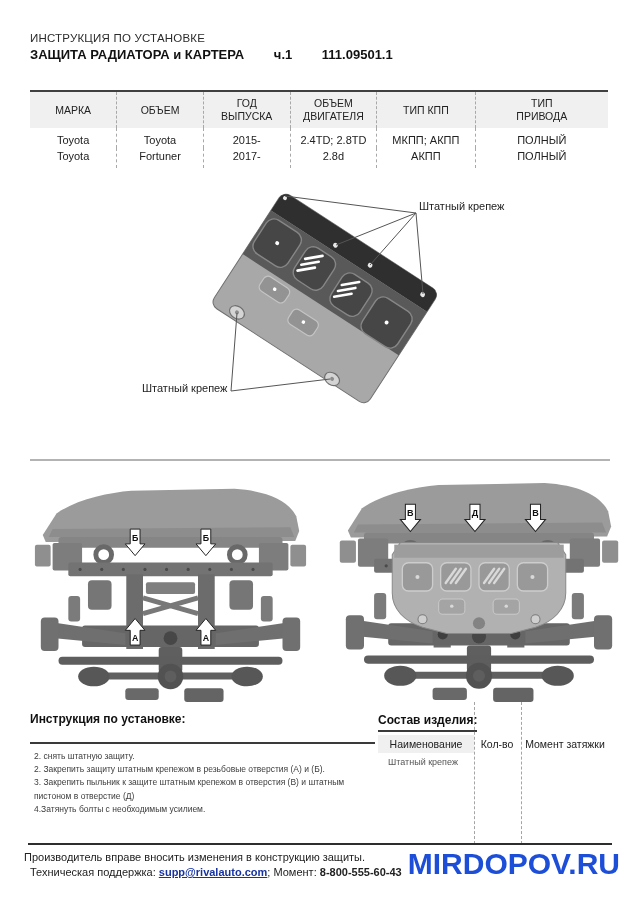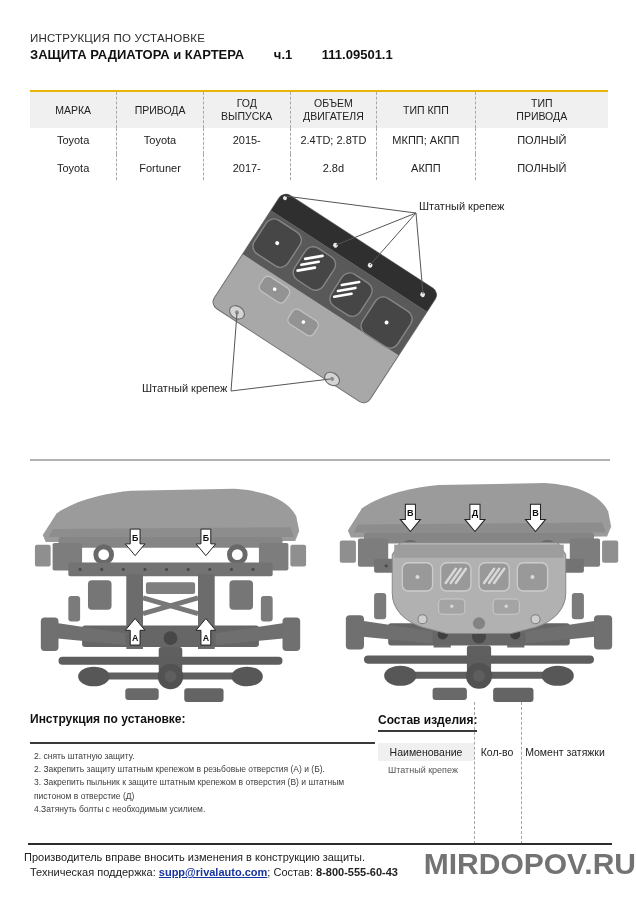--- a/index.html
+++ b/index.html
@@ -9,25 +9,25 @@
 
   
   .header{position:absolute;left:30px;top:32px;}
   .doc-type{font-size:11.5px;color:#2b2b2b;letter-spacing:.2px;}
   .doc-title{font-size:13px;font-weight:bold;margin-top:3px;color:#111;}
   .doc-title span{display:inline-block;}
   .doc-title .gap{margin-left:26px;}
 
   
   .spec{position:absolute;left:30px;top:90px;width:578px;border-collapse:collapse;
-        border-top:2px solid #eab308;}
+        border-top:2px solid #404040;}
   .spec th{background:#f0f0f0;font-weight:normal;font-size:10.5px;color:#222;
            padding:5px 2px;vertical-align:middle;}
   .spec th .hw{display:inline-block;max-width:64px;line-height:1.25;}
-  .spec td{font-size:11px;text-align:center;padding:8px 2px;color:#222;}
+  .spec td{font-size:11px;text-align:center;padding:2px 2px;color:#222;}
   .spec th+th,.spec td+td{border-left:1px dashed #a8a8a8;}
   .spec tbody tr:first-child td{padding-top:6px;}
   .spec tbody tr:last-child td{padding-bottom:6px;}
 
   
   .fig-main{position:absolute;left:0;top:172px;width:636px;height:262px;}
   .callout{position:absolute;font-size:11px;color:#222;white-space:nowrap;}
   .callout-top{left:419px;top:200px;}
   .callout-bottom{left:142px;top:382px;}
 
@@ -39,37 +39,37 @@
   
   .inst{position:absolute;left:30px;top:712px;width:345px;}
   .inst-title{font-size:12px;font-weight:bold;padding-bottom:16px;
               border-bottom:2px solid #3a3a3a;color:#111;}
   .inst-steps{margin-top:6px;font-size:8.5px;line-height:1.55;color:#3c3c3c;padding-left:4px;}
 
   
   .comp{position:absolute;left:378px;top:710px;width:232px;}
   .comp-title{display:inline-block;font-size:12px;font-weight:bold;color:#111;
               padding-bottom:3px;border-bottom:2px solid #3a3a3a;min-width:94px;}
-  .comp-head{margin-top:11px;display:flex;}
+  .comp-head{margin-top:3px;display:flex;}
   .comp-head .c1{width:96px;background:#f0f0f0;}
   .comp-head .c2{width:46px;}
   .comp-head .c3{width:90px;}
   .comp-head div{font-size:10.5px;text-align:center;padding:3px 0;color:#222;}
   .comp-row{margin-top:4px;font-size:9px;color:#555;padding-left:10px;}
   .dash-v{position:absolute;top:702px;height:142px;width:0;border-left:1px dashed #a4a4a4;}
   .dash-v1{left:474px;} .dash-v2{left:521px;}
 
   
   .foot-rule{position:absolute;left:28px;top:843px;width:584px;height:2px;background:#2d2d2d;}
   .foot-1{position:absolute;left:24px;top:851px;font-size:11px;color:#222;text-align:right;}
   .foot-2{position:absolute;left:30px;top:866px;font-size:11px;color:#222;}
   .foot-2 .email{color:#1733a0;font-weight:bold;text-decoration:underline;}
   .foot-2 .phone{font-weight:bold;}
-  .watermark{position:absolute;right:0px;top:847px;font-size:30px;font-weight:bold;
-             color:#737373;letter-spacing:0px;white-space:nowrap;}
+  .watermark{position:absolute;right:16px;top:847px;font-size:30px;font-weight:bold;
+             color:#1d4ed8;letter-spacing:0px;white-space:nowrap;}
 </style>
 </head>
 <body>
 
 <div class="page">
 
   <svg width="0" height="0" style="position:absolute">
     <defs>
       <g id="chassis">
         <path d="M10,56 L24,34 C44,20 76,13 100,11 L205,9 C238,11 260,21 268,37 L271,52 L267,62 L13,63 Z" fill="#9b9b9b"></path>
@@ -139,21 +139,21 @@
       <col style="width:15%">
         <col style="width:15%">
         <col style="width:15%">
       <col style="width:15%">
         <col style="width:17%">
         <col style="width:23%">
     </colgroup>
     <thead>
       <tr>
         <th><span class="hw">МАРКА</span></th>
-        <th><span class="hw">ПРИВОДА</span></th>
+        <th><span class="hw">ОБЪЕМ</span></th>
         <th><span class="hw">ГОД ВЫПУСКА</span></th>
         <th><span class="hw">ОБЪЕМ ДВИГАТЕЛЯ</span></th>
         <th><span class="hw">ТИП КПП</span></th>
         <th><span class="hw">ТИП ПРИВОДА</span></th>
       </tr>
     </thead>
     <tbody>
       <tr>
         <td>Toyota</td>
         <td>Toyota</td>
@@ -307,18 +307,18 @@
     <div class="comp-row">Штатный крепеж</div>
   </div>
   <div class="dash-v dash-v1"></div>
   <div class="dash-v dash-v2"></div>
 
   <div class="foot-rule"></div>
   <div class="foot-1">Производитель вправе вносить изменения в конструкцию защиты.</div>
   <div class="foot-2">
     <span>Техническая поддержка:</span>
     <a class="email" href="#">supp@rivalauto.com</a><span>;</span>
-    <span>Состав:</span>
+    <span>Момент:</span>
     <span class="phone">8-800-555-60-43</span>
   </div>
   <div class="watermark">MIRDOPOV.RU</div>
 
 </div>
 
 </body></html>

